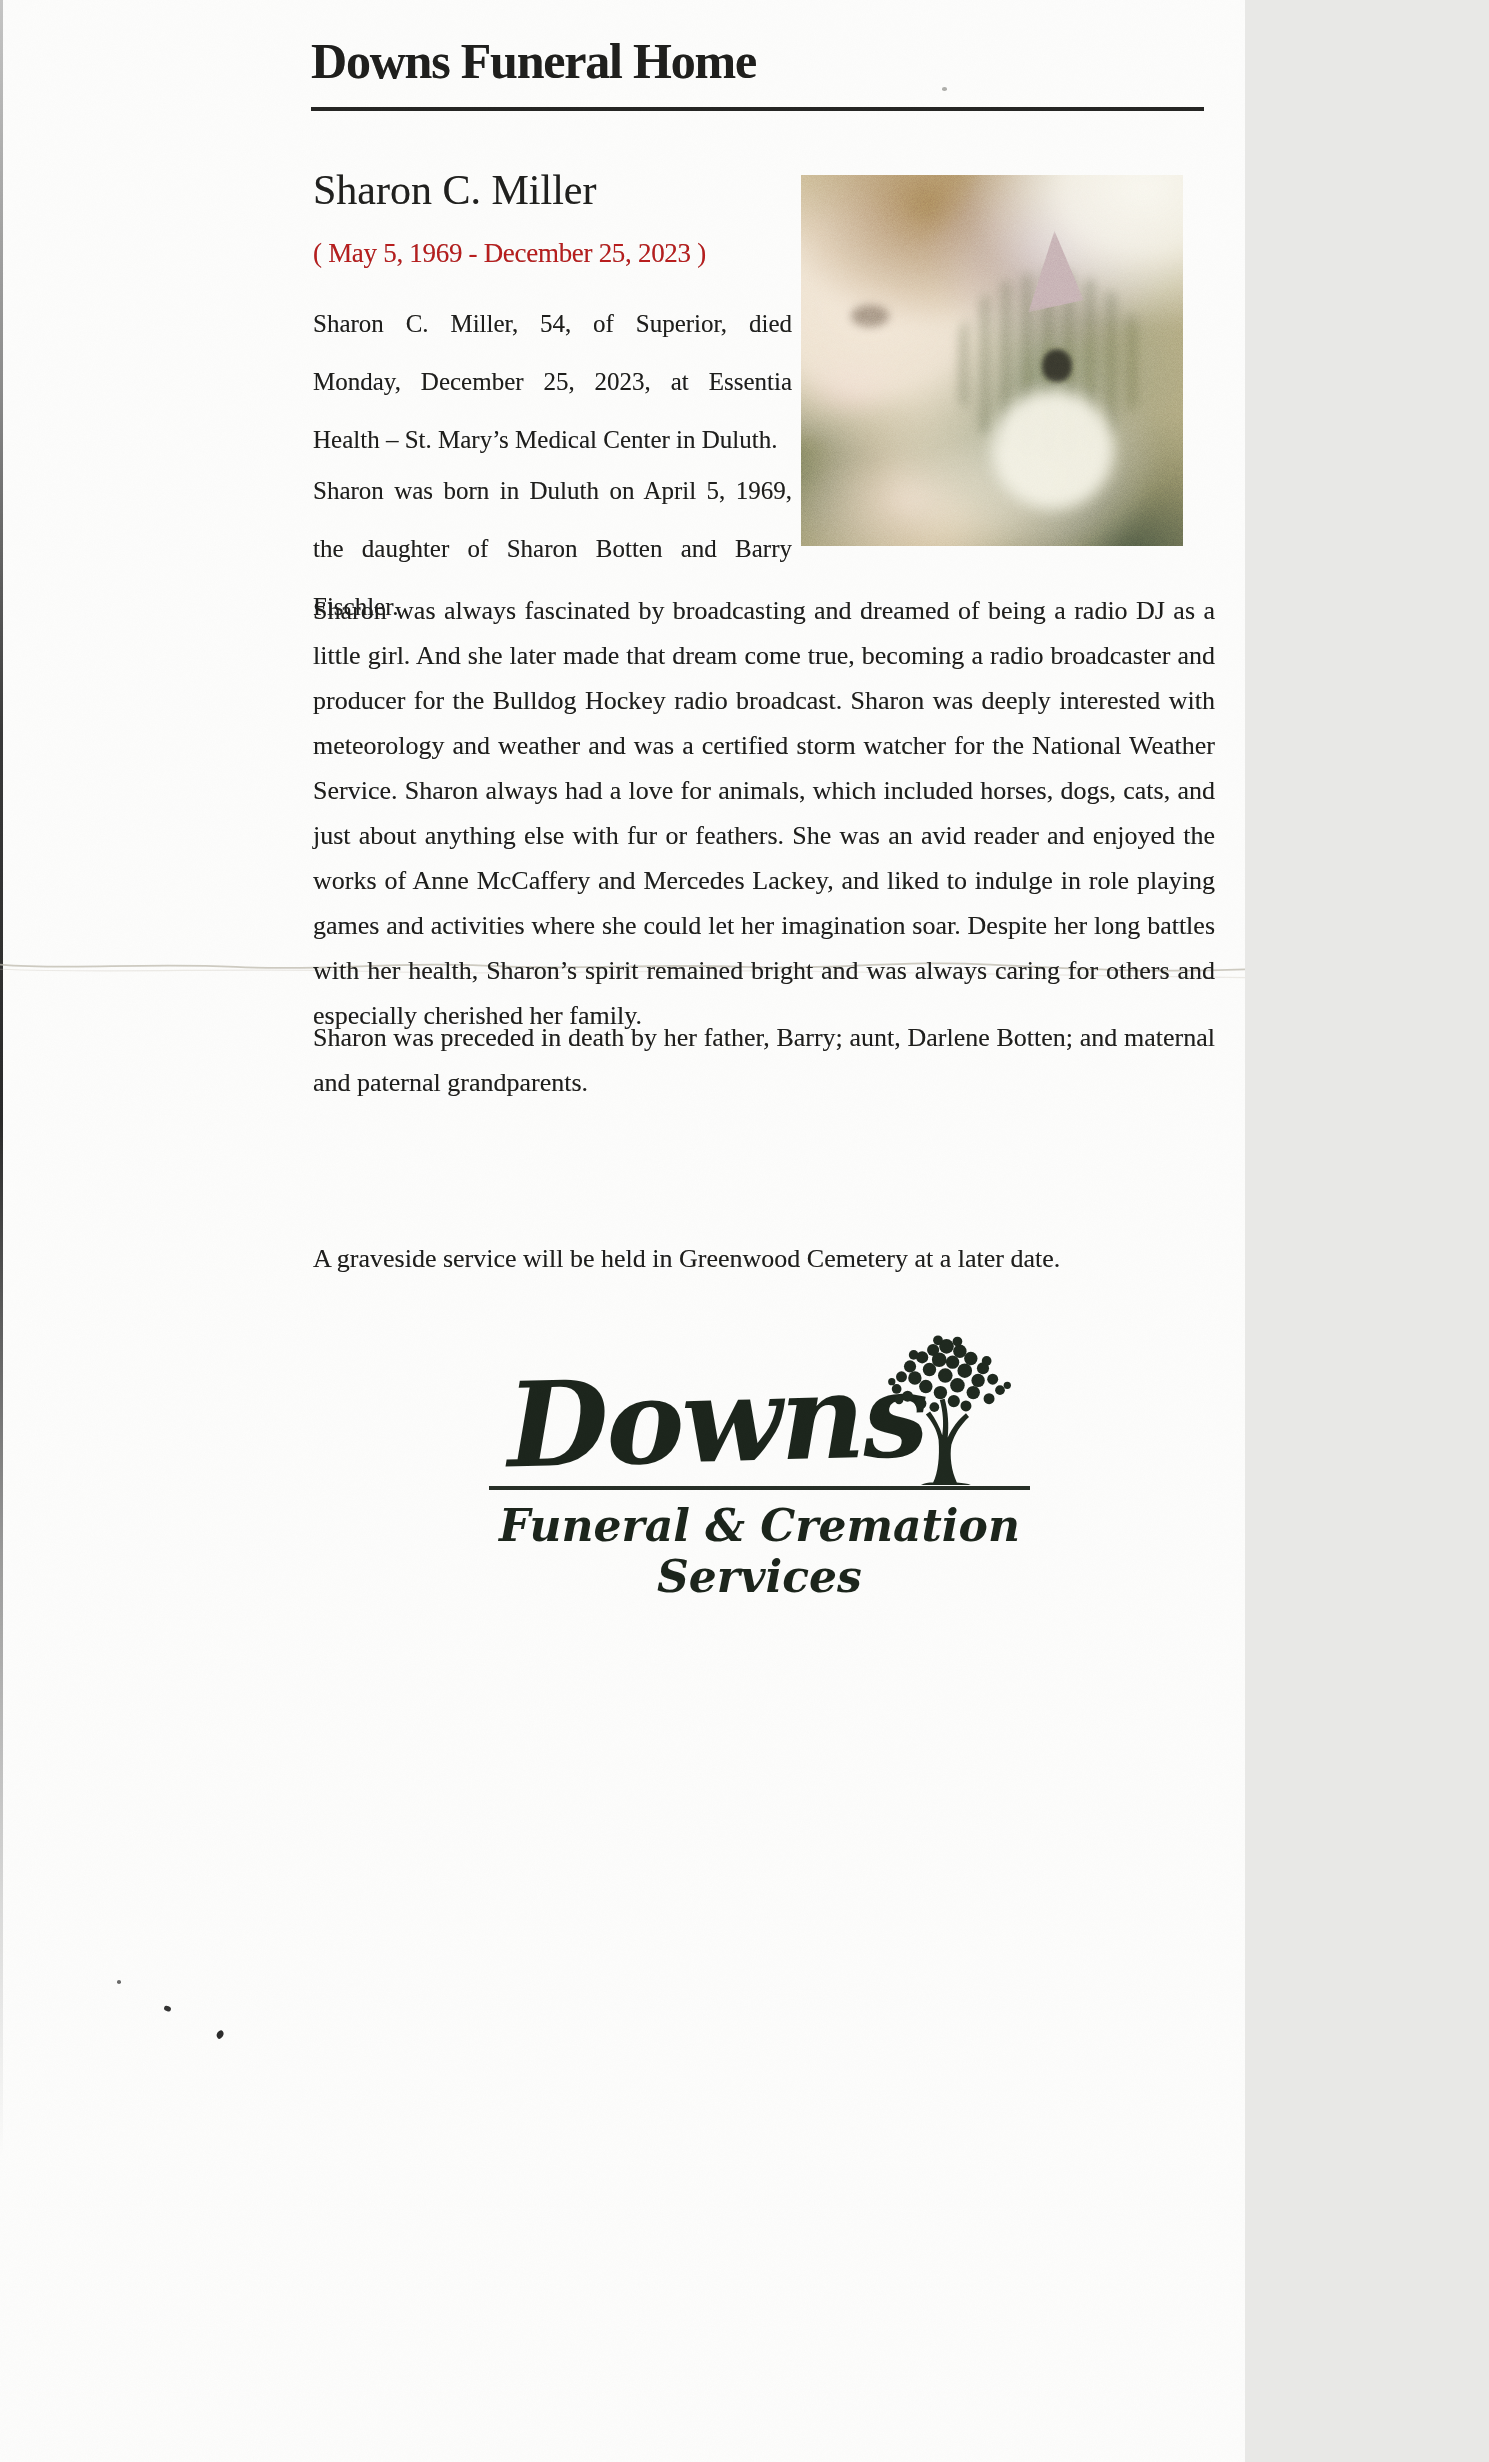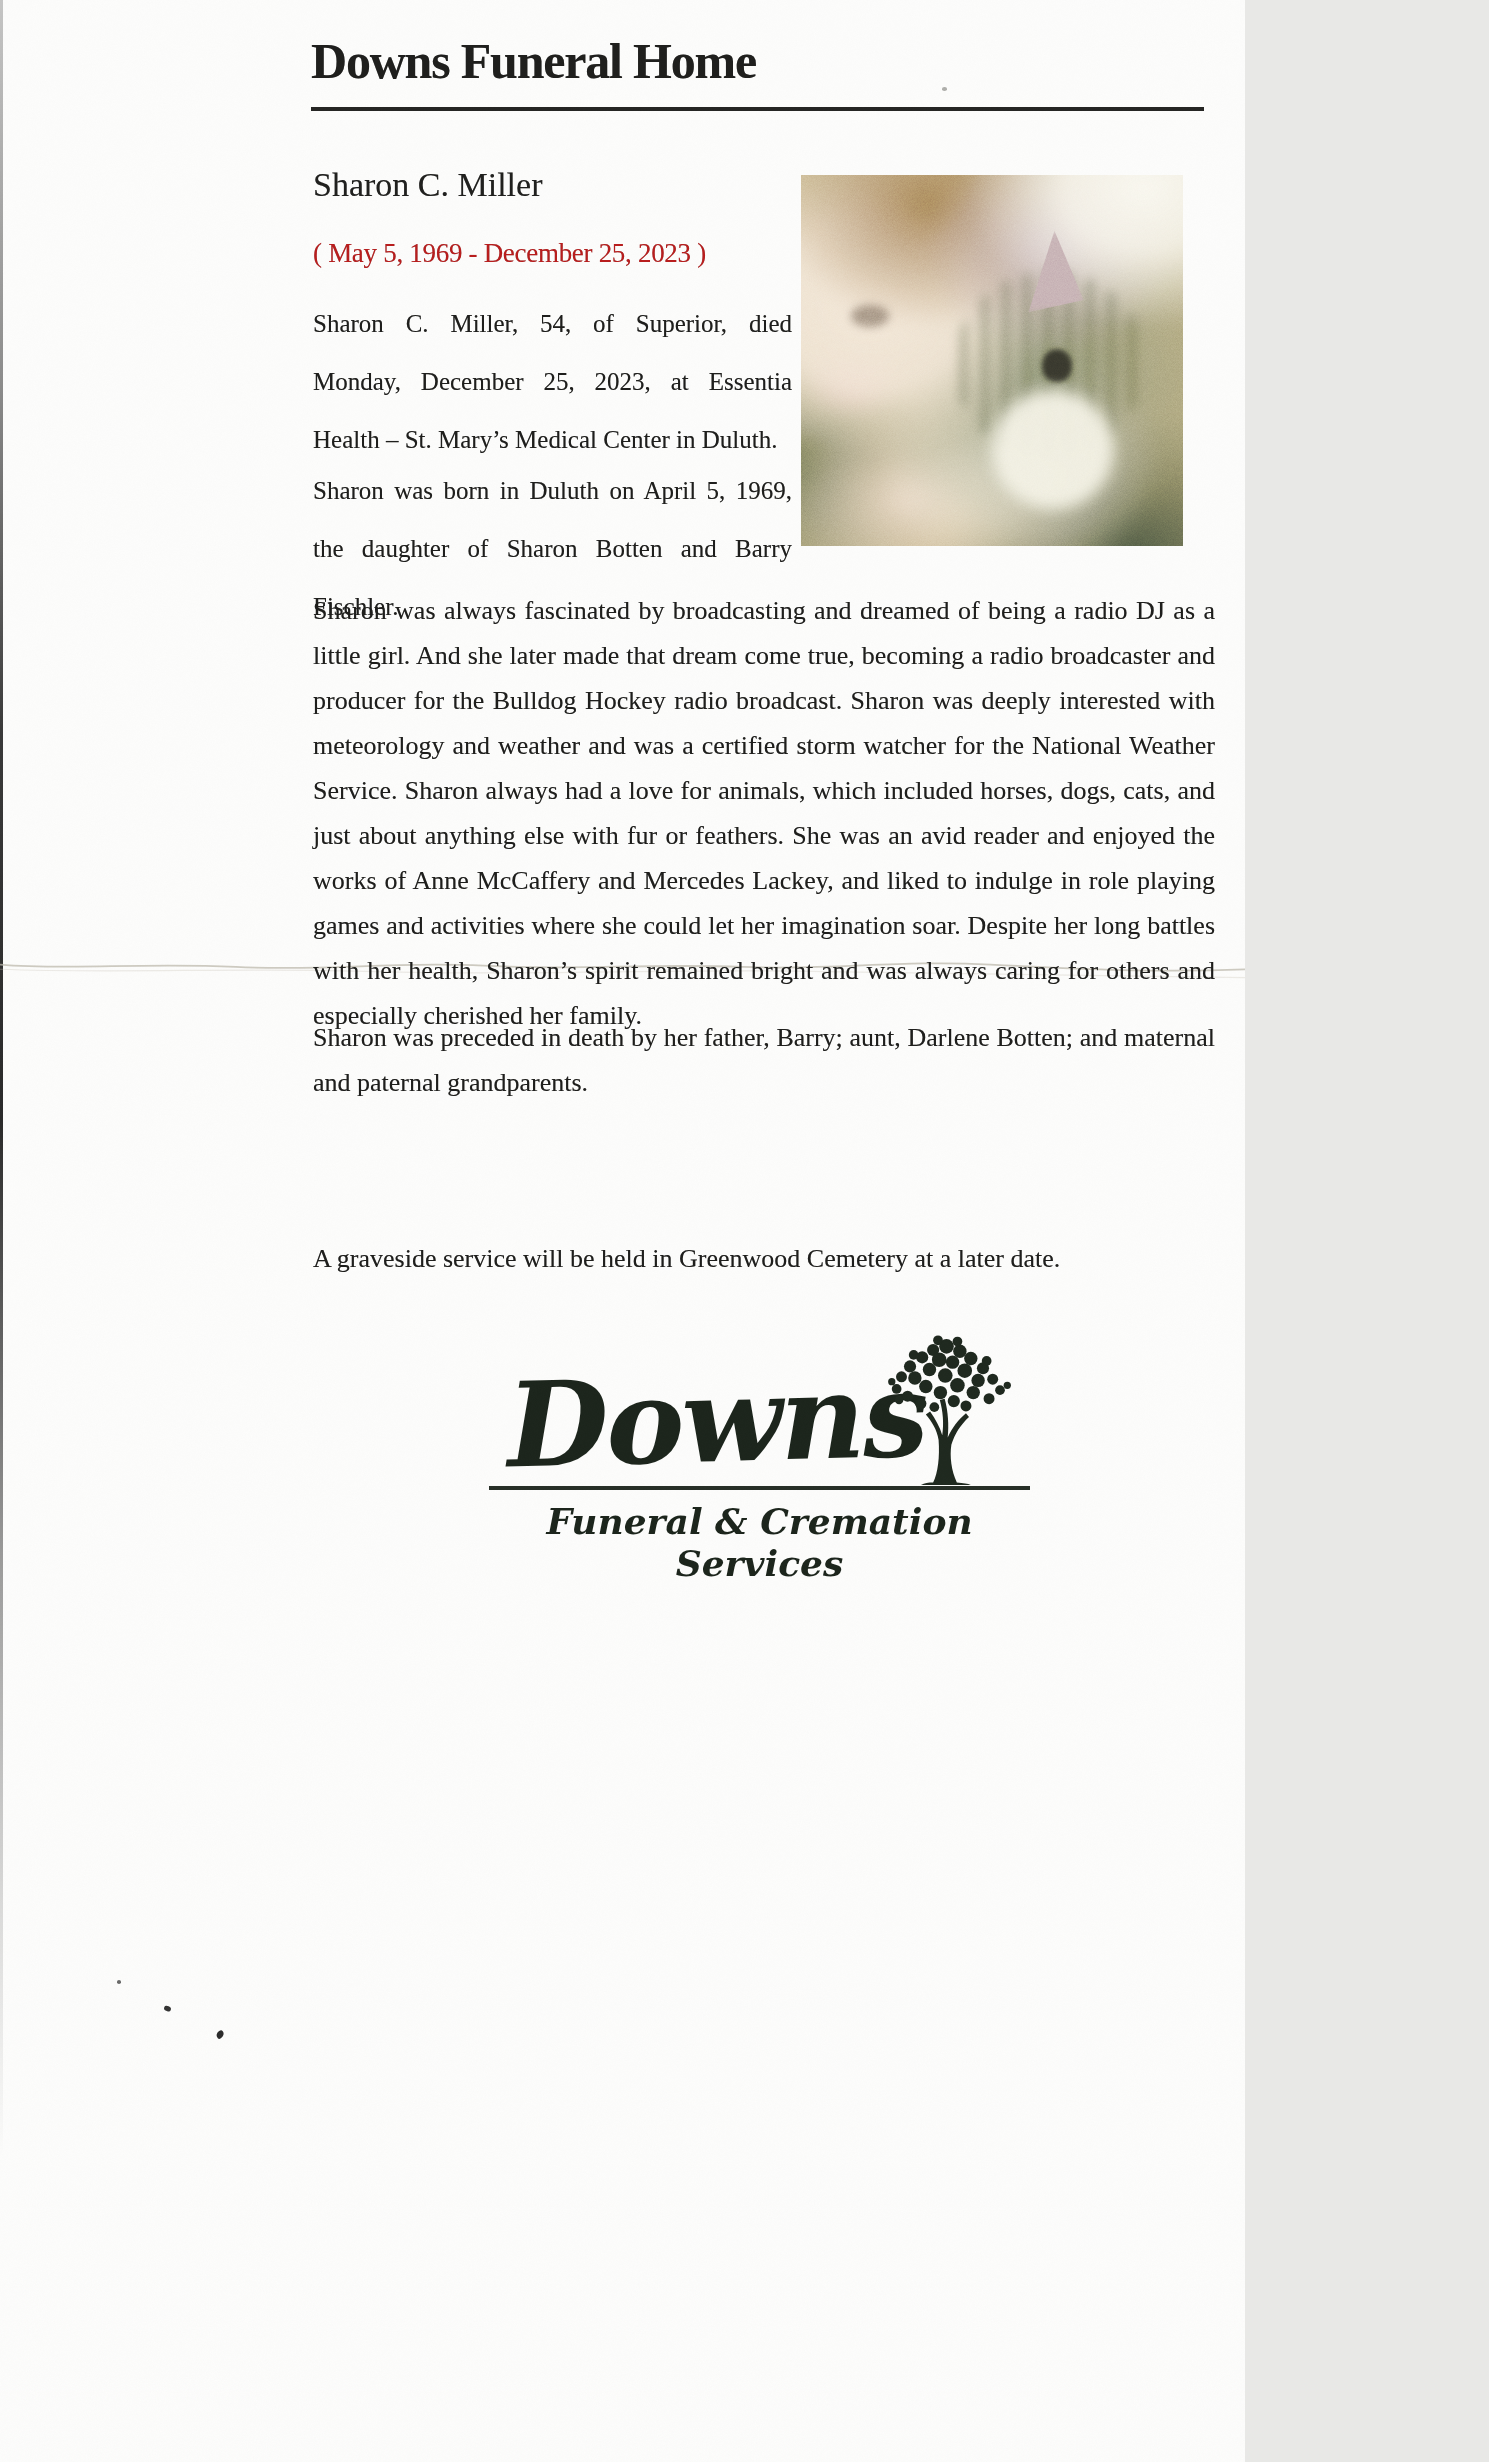--- a/index.html
+++ b/index.html
@@ -19,21 +19,21 @@
     color:#1e1e1c; text-shadow:0 0 0.6px rgba(30,30,30,.45);
     white-space:nowrap;
   }
   .header-rule{
     position:absolute; left:311px; top:107px; width:893px; height:3.5px;
     background:#242422;
   }
   
   .obit-name{
     position:absolute; left:313px; top:166px;
-    font-size:34px; color:#1f1f1d; text-shadow:0 0 0.6px rgba(30,30,30,.4);
+    font-size:42px; color:#1f1f1d; text-shadow:0 0 0.6px rgba(30,30,30,.4);
     white-space:nowrap;
   }
   .obit-dates{
     position:absolute; left:313px; top:238px;
     font-size:27px; letter-spacing:-0.3px; color:#b91c1c;
     text-shadow:0 0 0.6px rgba(30,30,30,.35);
     white-space:nowrap;
   }
   
   .para{
@@ -105,21 +105,21 @@
   }
   .logo-tree{ position:absolute; left:867px; top:1333px; }
   .logo-rule{
     position:absolute; left:489px; top:1486px; width:541px; height:4.1px;
     background:#262e26;
   }
   .logo-tagline{
     position:absolute; left:489px; top:1500px; width:541px;
     text-align:center;
     font-family:"DejaVu Serif", serif; font-style:italic; font-weight:bold;
-    font-size:36px; color:#1b241b;
+    font-size:44px; color:#1b241b;
   }
   
   .edge-shadow{
     position:absolute; left:0; top:0; width:2.9px; height:2158px;
     background:linear-gradient(to bottom,
       rgba(70,70,70,.3) 0%, rgba(45,45,45,.55) 18%,
       rgba(22,22,22,.85) 34%, rgba(18,18,18,.9) 52%,
       rgba(55,55,55,.5) 72%, rgba(90,90,90,.22) 88%, rgba(120,120,120,0) 100%);
   }
   .crease{ position:absolute; left:0; top:0; }

